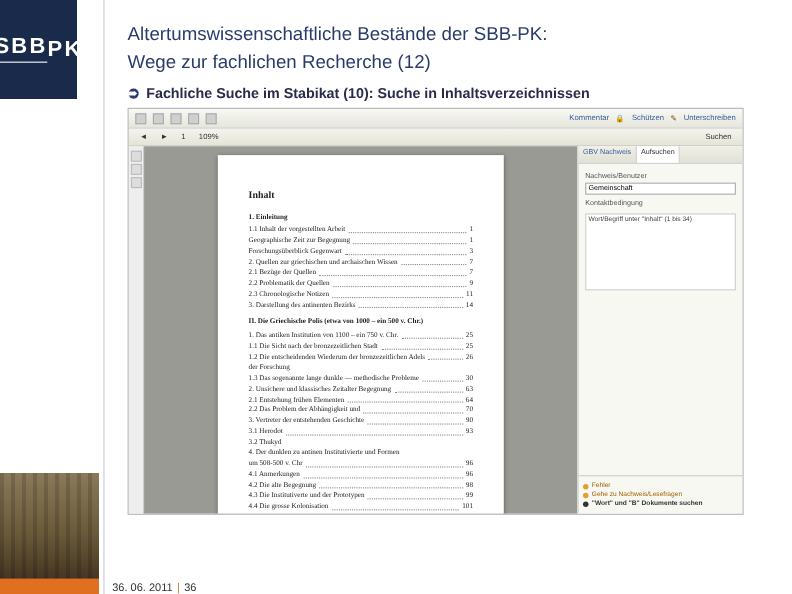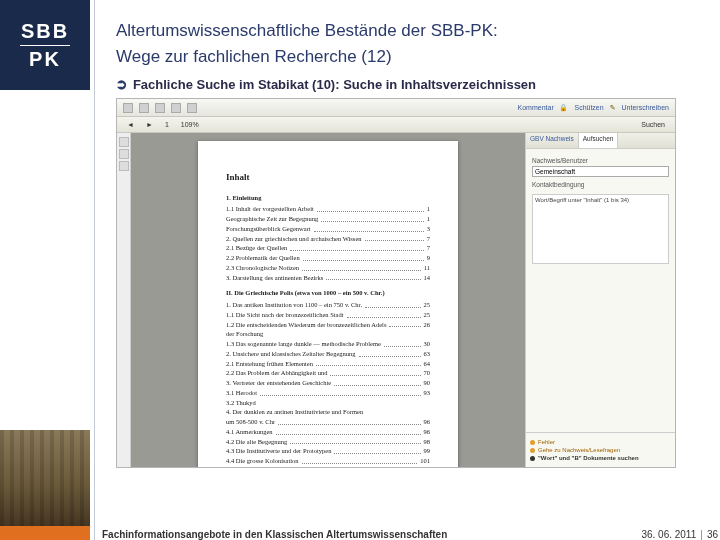--- a/index.html
+++ b/index.html
@@ -1,18 +1,18 @@
 <!DOCTYPE html>
 <html><head>
 <meta charset="utf-8">
 <style>
   * { box-sizing: border-box; margin: 0; padding: 0; }
   body { width: 720px; height: 540px; background: #fff; font-family: Arial, sans-serif; position: relative; overflow: hidden; }
   .sidebar { position: absolute; left: 0; top: 0; width: 90px; height: 540px; }
-  .logo-block { width: 90px; height: 90px; background: #1a2a4a; color: #fff; display: flex; flex-direction: column; align-items: center; justify-content: center; font-size: 20px; font-weight: bold; letter-spacing: 2px; }
+  .logo-block { width: 70px; height: 90px; background: #1a2a4a; color: #fff; display: flex; flex-direction: row; align-items: center; justify-content: center; font-size: 20px; font-weight: bold; letter-spacing: 2px; }
   .logo-block div:first-child { border-bottom: 1px solid #fff; padding-bottom: 2px; margin-bottom: 2px; width: 50px; text-align: center; }
   .side-img { position: absolute; bottom: 0; width: 90px; height: 110px; background: linear-gradient(180deg, #8a7a5a 0%, #6a5a3a 50%, #3a2a1a 100%); }
   .side-img::before { content: ""; position: absolute; inset: 0; background: repeating-linear-gradient(90deg, rgba(0,0,0,0.15) 0 4px, transparent 4px 10px); }
   .orange-bar { position: absolute; left: 0; bottom: 0; width: 90px; height: 14px; background: #e07020; }
   .content { position: absolute; left: 100px; top: 0; right: 0; height: 540px; padding: 18px 22px 10px 16px; }
   .vline { position: absolute; left: 94px; top: 0; width: 1px; height: 540px; background: #c3cad6; }
   .title { color: #2a3a6a; font-size: 17px; line-height: 1.5; margin-bottom: 6px; }
   .bullet-row { margin: 8px 0 6px 0; font-size: 13px; color: #2a2a4a; font-weight: bold; }
   .bullet-row .arrow { color: #2a3a6a; display: inline-block; margin-right: 6px; transform: scale(1.1); }
   .app-shot { border: 1px solid #b5b5b5; width: 560px; height: 370px; background: #f4f4f0; position: relative; overflow: hidden; font-size: 7px; color: #333; }
@@ -259,18 +259,17 @@
           <div class="row bold">
               <span class="dot" style="background:#333"></span>
               <span>"Wort" und "B" Dokumente suchen</span>
             </div>
         </div>
       </div>
     </div>
   </div>
 
   <div class="footer">
-    <span class="ft-left">Fachinformationsangebote in den Klassischen Altertumswissenschaften</span>
     <span>
       <span>36. 06. 2011</span><span class="sep">|</span><span>36</span>
     </span>
   </div>
 </div>
 
 </body></html>

